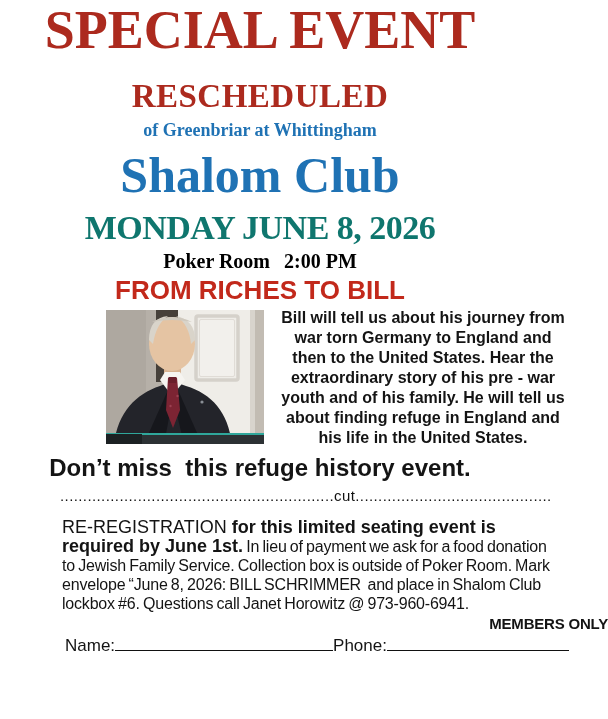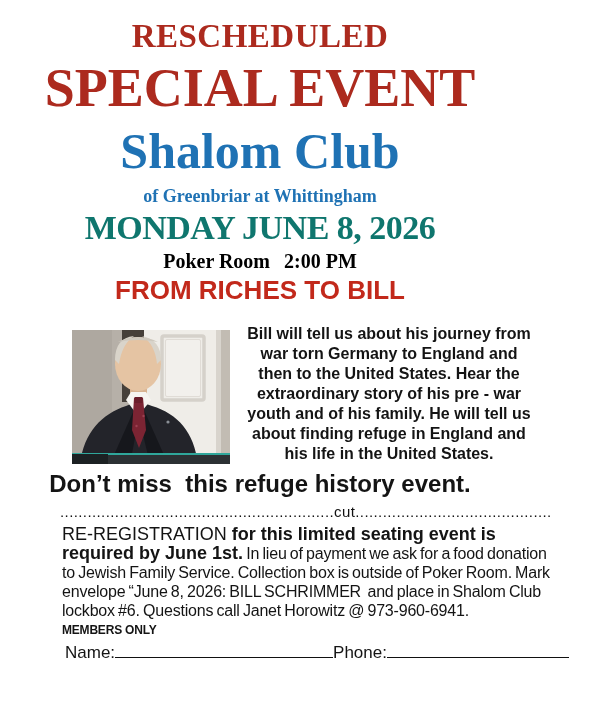--- a/index.html
+++ b/index.html
@@ -20,56 +20,56 @@
   .serif{font-family:"Liberation Serif",serif;font-weight:bold;}
   .rescheduled{margin-top:14px;font-size:33px;line-height:44px;color:var(--heading-red);letter-spacing:.5px;}
   .special{font-size:54px;line-height:60px;color:var(--heading-red);}
   .club{font-size:50px;line-height:66px;color:var(--brand-blue);}
   .club-sub{font-size:18px;line-height:24px;color:var(--brand-blue);}
   .date{font-size:34px;line-height:40px;color:#0f766e;letter-spacing:-.5px;}
   .venue{font-size:20px;line-height:27px;color:#000;}
   .venue .time{display:inline-block;margin-left:14px;}
   .talk{font-size:26px;line-height:31px;font-weight:bold;color:var(--accent-red);letter-spacing:0;}
   .speaker{font-size:25px;line-height:32px;font-weight:bold;color:#000;}
-  .bio-row{margin-top:16px;display:flex;align-items:flex-end;padding-left:72px;}
+  .bio-row{display:flex;align-items:center;padding-left:106px;}
   .photo{width:158px;height:134px;flex:0 0 158px;display:block;}
   .bio-text{
     width:292px;margin-left:13px;margin-top:2px;
     font-size:16px;line-height:20px;font-weight:bold;text-align:center;
     white-space:pre-wrap;
   }
   .callout{margin-top:6px;font-size:24px;line-height:28px;font-weight:bold;white-space:pre-wrap;}
   .cutline{
     margin-top:6px;margin-left:60px;font-size:15px;line-height:16px;
     letter-spacing:.4px;color:#111;text-align:left;white-space:nowrap;
   }
   .reg{
-    margin-top:5px;margin-left:62px;width:500px;
+    margin-top:14px;margin-left:62px;width:500px;
     font-size:16px;line-height:19px;letter-spacing:-.2px;word-spacing:-1px;
     text-align:left;
   }
   .reg .lead{font-size:18px;letter-spacing:0;word-spacing:0;}
   .reg .lead-bold{font-size:18px;font-weight:bold;letter-spacing:0;word-spacing:0;white-space:pre-wrap;}
   .reg .details{white-space:pre-wrap;}
-  .members{margin-left:62px;margin-top:2px;font-size:12px;line-height:17px;font-weight:bold;letter-spacing:-.2px;}
+  .members{margin-left:62px;margin-top:2px;font-size:15px;line-height:17px;font-weight:bold;letter-spacing:-.2px;text-align:right;}
   .form-row{margin-top:3px;margin-left:65px;font-size:17px;line-height:22px;text-align:left;}
   .blank{display:inline-block;border-bottom:1.8px solid #111;height:16px;vertical-align:baseline;}
   .blank.name{width:218px;}
   .blank.phone{width:182px;}
   .form-row .phone-label{margin-left:0;}
 </style>
 </head>
 <body>
 
 <div class="page">
   <div class="center-col">
+    <div class="serif special">SPECIAL EVENT</div>
     <div class="serif rescheduled">RESCHEDULED</div>
-    <div class="serif special">SPECIAL EVENT</div>
+    <div class="serif club-sub">of Greenbriar at Whittingham</div>
     <div class="serif club">Shalom Club</div>
-    <div class="serif club-sub">of Greenbriar at Whittingham</div>
     <div class="serif date">MONDAY JUNE 8, 2026</div>
     <div class="serif venue">
       <span>Poker Room</span><span class="time">2:00 PM</span>
     </div>
     <div class="talk">FROM RICHES TO BILL</div>
   </div>
 
   <div class="bio-row">
     <svg class="photo" viewBox="0 0 158 134" aria-hidden="true">
 

